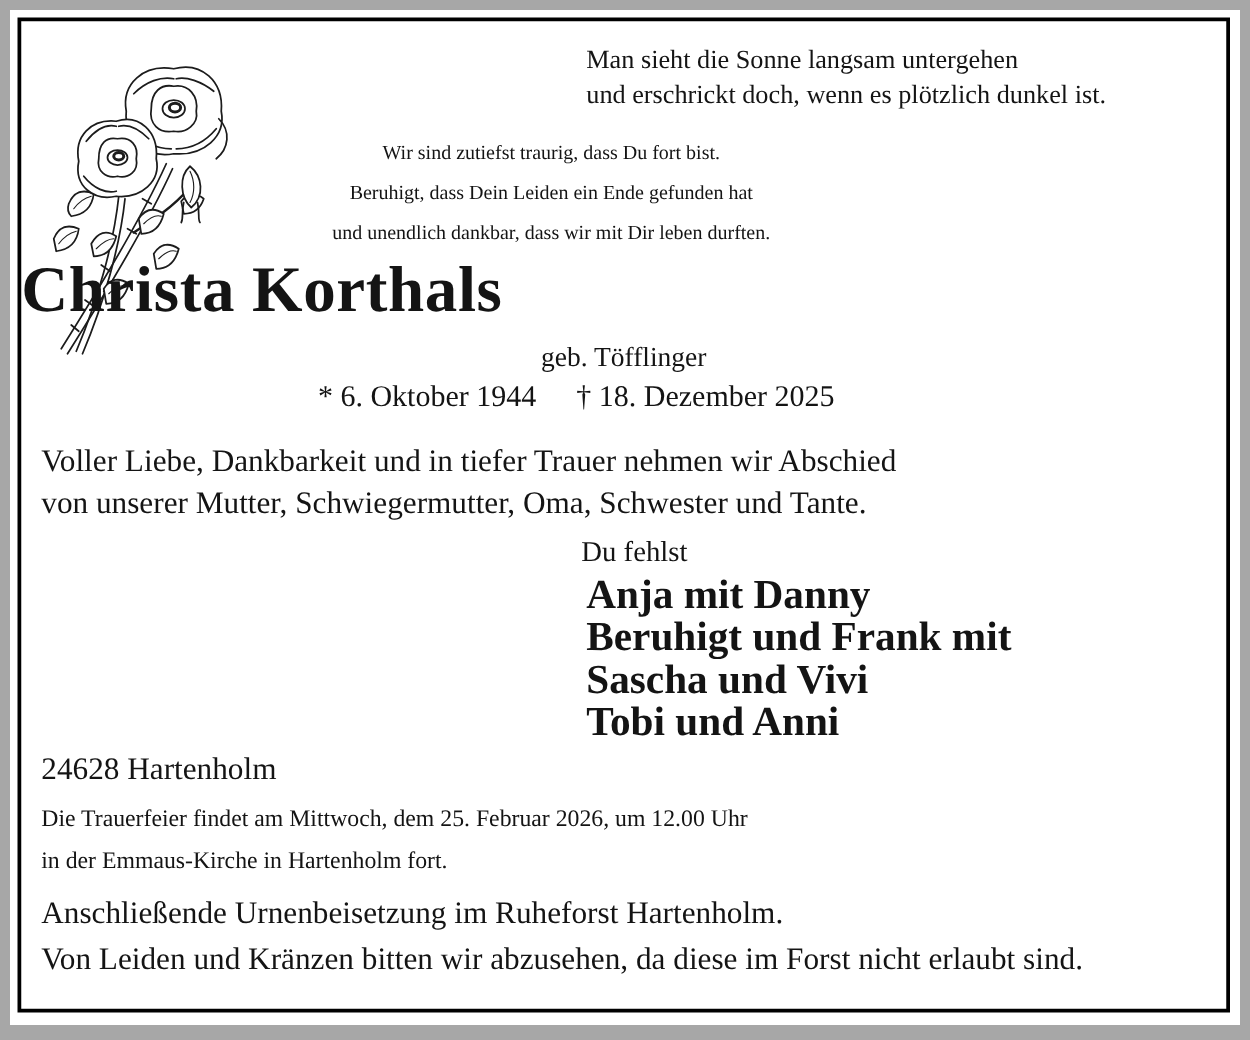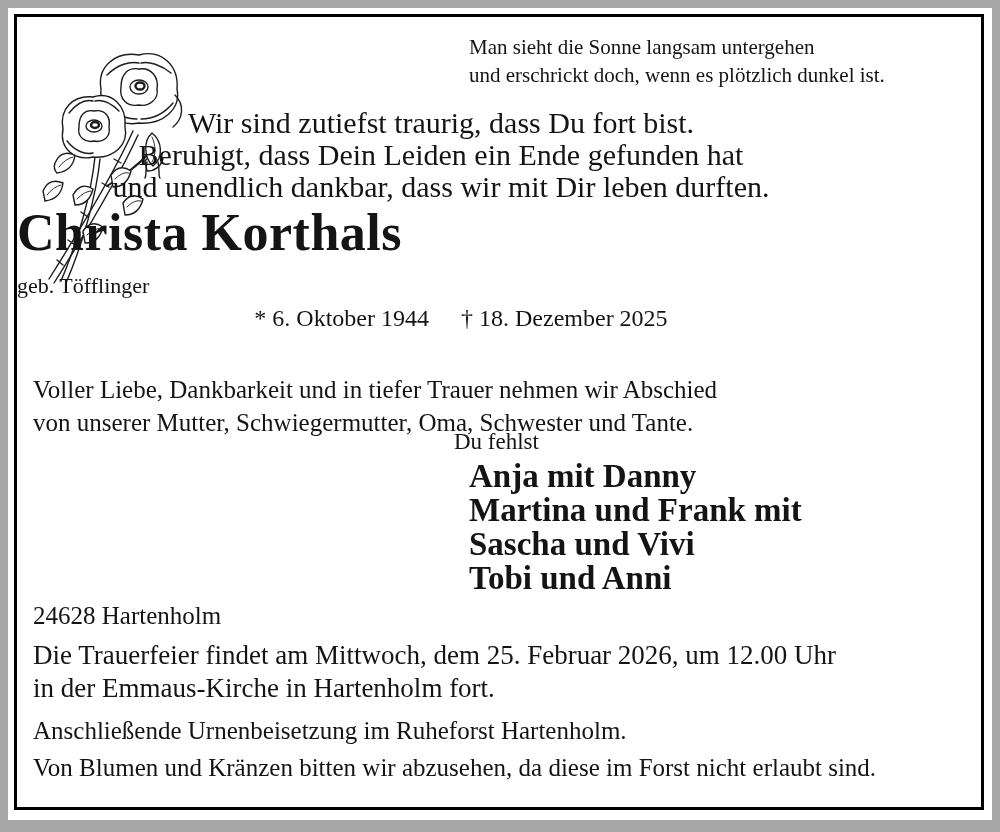--- a/index.html
+++ b/index.html
@@ -27,56 +27,56 @@
   .content { position: absolute; left: 0; top: 0; width: 964px; height: 790px; }
 
   .rose { position: absolute; left: 16px; top: 28px; width: 176px; height: 250px; }
 
   .quote {
     position: absolute; left: 452px; top: 16px;
     font-size: 21px; line-height: 28px; white-space: nowrap;
   }
   .tribute {
     position: absolute; left: 0; top: 90px; width: 848px;
-    text-align: center; font-size: 30px; line-height: 32px;
+    text-align: center; font-size: 16px; line-height: 32px;
   }
   .name {
     position: absolute; left: 0; top: 186px; width: 964px;
     font-size: 52px; font-weight: bold;
     letter-spacing: 0.5px; line-height: 60px;
   }
   .maiden {
     position: absolute; left: 0; top: 256px; width: 964px;
-    font-size: 22px;
+    text-align: center; font-size: 22px;
   }
   .dates {
     position: absolute; left: 0; top: 288px; width: 888px;
     text-align: center; font-size: 24px;
   }
   .dates .birth { margin-right: 26px; }
 
   .farewell {
     position: absolute; left: 16px; top: 336px;
-    font-size: 25px; line-height: 33px; white-space: nowrap; margin-top: 20px;
+    font-size: 25px; line-height: 33px; white-space: nowrap;
   }
   .du-fehlst {
-    position: absolute; left: 437px; top: 412px;
+    position: absolute; left: 448px; top: 412px;
     font-size: 23px;
   }
   .mourner-names {
     position: absolute; left: 452px; top: 442px;
     font-size: 33px; font-weight: bold; line-height: 34px; white-space: nowrap;
   }
   .location {
     position: absolute; left: 16px; top: 585px;
     font-size: 25px;
   }
   .service {
     position: absolute; left: 16px; top: 622px;
-    font-size: 27px; line-height: 33px; white-space: nowrap;
+    font-size: 19px; line-height: 33px; white-space: nowrap;
   }
   .burial {
     position: absolute; left: 16px; top: 700px;
     font-size: 25px;
   }
   .flowers {
     position: absolute; left: 16px; top: 737px;
     font-size: 25px;
   }
 </style>
@@ -159,31 +159,31 @@
       </div>
 
       <div class="farewell">
         <div>Voller Liebe, Dankbarkeit und in tiefer Trauer nehmen wir Abschied</div>
         <div>von unserer Mutter, Schwiegermutter, Oma, Schwester und Tante.</div>
       </div>
 
       <div class="du-fehlst">Du fehlst</div>
       <div class="mourner-names">
         <div>Anja mit Danny</div>
-        <div>Martina und Frank mit</div>
+        <div>Beruhigt und Frank mit</div>
         <div>Sascha und Vivi</div>
         <div>Tobi und Anni</div>
       </div>
 
       <div class="location">24628 Hartenholm</div>
 
       <div class="service">
         <div>Die Trauerfeier findet am Mittwoch, dem 25. Februar 2026, um 12.00 Uhr</div>
         <div>in der Emmaus-Kirche in Hartenholm fort.</div>
       </div>
 
       <div class="burial">Anschließende Urnenbeisetzung im Ruheforst Hartenholm.</div>
 
-      <div class="flowers">Von Blumen und Kränzen bitten wir abzusehen, da diese im Forst nicht erlaubt sind.</div>
+      <div class="flowers">Von Leiden und Kränzen bitten wir abzusehen, da diese im Forst nicht erlaubt sind.</div>
 
     </div>
   </div>
 </div>
 
 </body></html>

